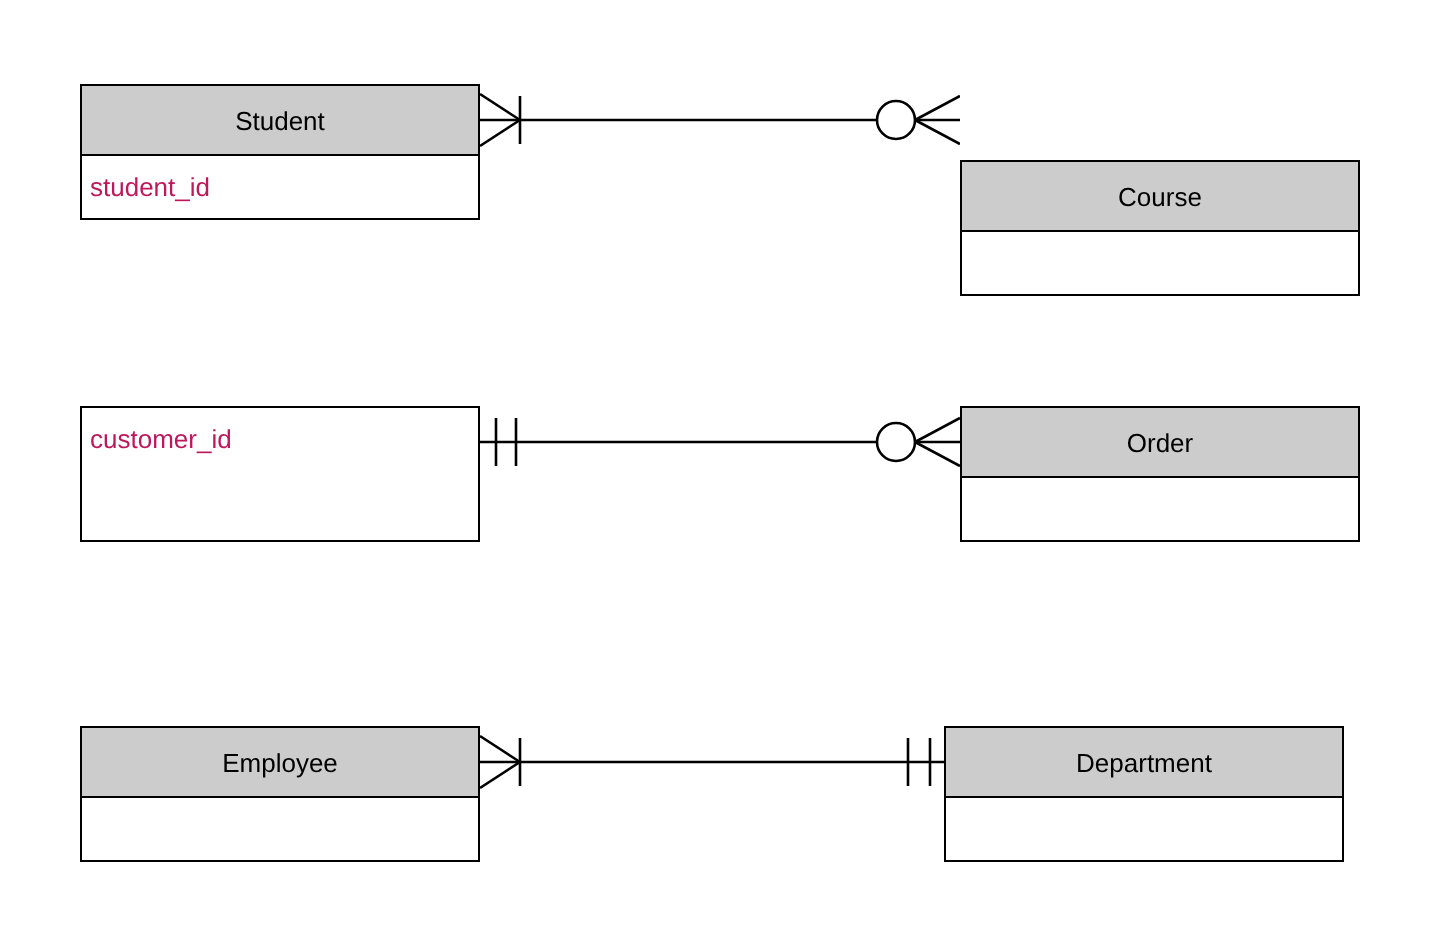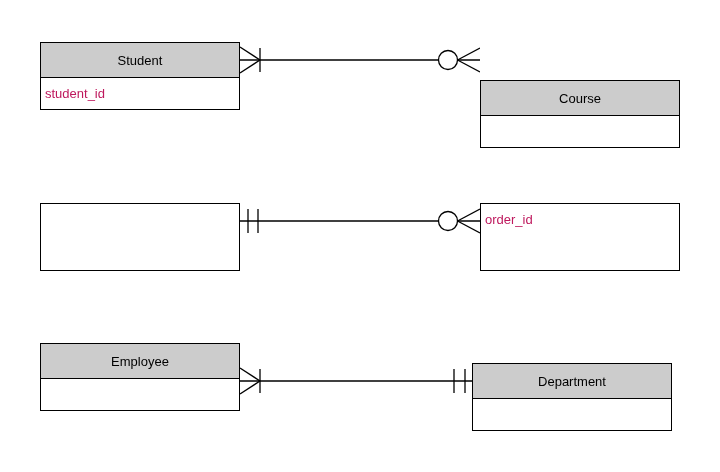--- a/index.html
+++ b/index.html
@@ -33,21 +33,21 @@
     font-size: 13px; color: #be185d;
   }
   svg.connector { position: absolute; width: 240px; height: 40px; }
   
   .r0 .left-entity  { left: 40px;  top: 42px; }
   .r0 .right-entity { left: 480px; top: 42px; margin-top: 38px; }
   .r0 svg.connector { left: 240px; top: 40px; }
   .r1 .left-entity  { left: 40px;  top: 203px; }
   .r1 .right-entity { left: 480px; top: 203px; }
   .r1 svg.connector { left: 240px; top: 201px; }
-  .r2 .left-entity  { left: 40px;  top: 343px; }
+  .r2 .left-entity  { left: 40px;  top: 363px; }
   .r2 .right-entity { left: 472px; top: 363px; }
   .r2 svg.connector { left: 240px; top: 361px; }
 </style>
 </head>
 <body style="--bg: #ffffff; --header-fill: #cccccc; --stroke: #000000;">
 
 <div class="canvas">
 
   <div class="row r0">
     <div class="entity left-entity">
@@ -63,31 +63,32 @@
         <line stroke="#000000" stroke-width="1.3" fill="none" x1="217.5" y1="20" x2="240" y2="8"></line>
         <line stroke="#000000" stroke-width="1.3" fill="none" x1="217.5" y1="20" x2="240" y2="32"></line>
       </svg>
     <div class="entity right-entity">
       <div class="entity-header">Course</div>
     </div>
   </div>
 
   <div class="row r1">
     <div class="entity left-entity">
+      <div class="entity-attr">customer_id</div>
     </div>
     <svg class="connector" viewBox="0 0 240 40">
         <line stroke="#000000" stroke-width="1.3" fill="none" x1="0" y1="20" x2="240" y2="20"></line>
         <line stroke="#000000" stroke-width="1.3" fill="none" x1="8" y1="8" x2="8" y2="32"></line>
         <line stroke="#000000" stroke-width="1.3" fill="none" x1="18" y1="8" x2="18" y2="32"></line>
         <circle cx="208" cy="20" r="9.5" stroke="#000000" stroke-width="1.3" fill="#ffffff"></circle>
         <line stroke="#000000" stroke-width="1.3" fill="none" x1="217.5" y1="20" x2="240" y2="8"></line>
         <line stroke="#000000" stroke-width="1.3" fill="none" x1="217.5" y1="20" x2="240" y2="32"></line>
       </svg>
     <div class="entity right-entity">
-      <div class="entity-attr">order_id</div>
+      <div class="entity-header">Order</div>
     </div>
   </div>
 
   <div class="row r2">
     <div class="entity left-entity">
       <div class="entity-header">Employee</div>
     </div>
     <svg class="connector" viewBox="0 0 240 40">
         <line stroke="#000000" stroke-width="1.3" fill="none" x1="0" y1="20" x2="240" y2="20"></line>
         <line stroke="#000000" stroke-width="1.3" fill="none" x1="0" y1="7" x2="20" y2="20"></line>

